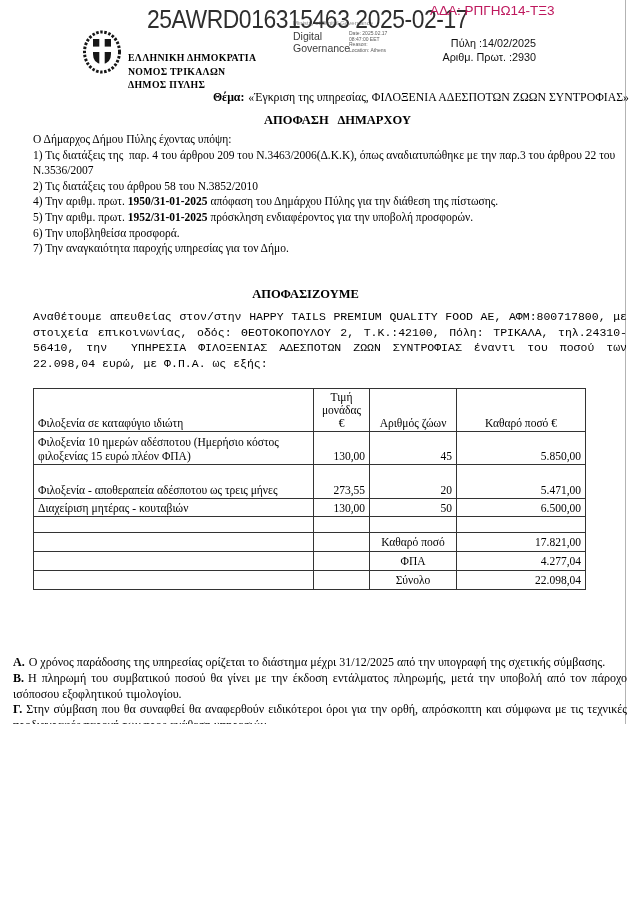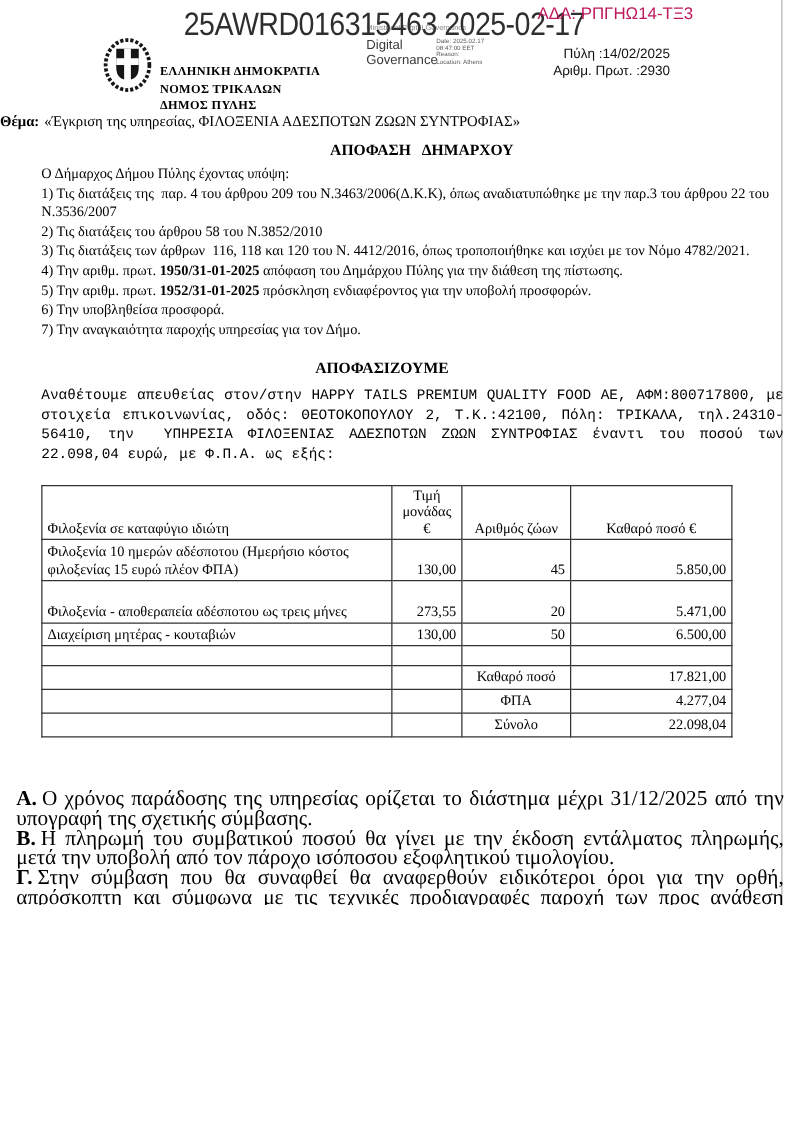--- a/index.html
+++ b/index.html
@@ -23,21 +23,21 @@
   .emblem { position:absolute; left:82px; top:30px; }
   .org { position:absolute; left:128px; top:31px; font-weight:bold; font-size:9.8px; line-height:13.6px; letter-spacing:0.3px;margin-top:20px; }
   .stamp { position:absolute; left:293px; top:20px; z-index:2; font-family:"Liberation Sans", sans-serif; }
   .stamp-signer { font-size:6px; color:#8a8a8a; width:150px; white-space:nowrap; overflow:hidden; }
   .stamp-name { position:absolute; left:0; top:11px; font-size:10.5px; line-height:11.5px; color:#3a3a3a; }
   .stamp-meta { position:absolute; left:56px; top:11px; font-size:5px; line-height:5.6px; color:#5a5a5a; white-space:nowrap; }
   .proto { position:absolute; left:436px; top:36px; width:100px; font-family:"Liberation Sans", sans-serif; font-size:10.8px; color:#111; }
   .proto-row { display:flex; justify-content:flex-end; line-height:14px; white-space:nowrap; }
 
   
-  .subject { position:absolute; left:0; right:10px; top:90px; text-align:left; font-size:11.8px; }
+  .subject { position:absolute; left:0; right:10px; top:90px; text-align:right; font-size:11.8px; }
   .subject b { margin-right:4px; }
   .heading1 { position:absolute; left:0; right:0; top:113px; text-align:center; font-weight:bold; font-size:12.5px; padding-left:36px; }
   .heading2 { position:absolute; left:0; right:0; top:287px; text-align:center; font-weight:bold; font-size:12.5px; padding-right:28px; }
   .considerations { position:absolute; left:33px; width:594px; top:132px; font-size:11.5px; line-height:15.6px; }
   .award { position:absolute; left:33px; width:594px; top:309px; font-size:11.5px; line-height:15.6px; text-align:justify;font-family:Liberation Mono, monospace; }
 
   
   .table-wrap { position:absolute; left:33px; top:388px; }
   table.cost { border-collapse:collapse; width:552px; table-layout:fixed; font-size:11.5px; line-height:14px; }
   table.cost td { border:1px solid #333; padding:1px 4px; vertical-align:bottom;margin-top:41px; }
@@ -46,21 +46,21 @@
   td.c-mid { text-align:center; vertical-align:middle; line-height:13px; }
   tr.t-header td { height:40px; }
   tr.t-r1 td { height:30px; }
   tr.t-r2 td { height:31px; }
   tr.t-r3 td { height:15px; }
   tr.t-s0 td { height:13px; }
   tr.t-s td { height:16px; vertical-align:middle; }
   td.noborder { border:none; }
 
   
-  .terms { position:absolute; left:13px; width:614px; top:631px; font-size:17px; line-height:15.8px; text-align:justify; }
+  .terms { position:absolute; left:13px; width:614px; top:655px; font-size:12px; line-height:15.8px; text-align:justify; }
   .terms b { margin-right:4px; }
 
   
   .sig1 { position:absolute; left:0; right:0; top:828px; text-align:center; padding-left:56px; font-weight:bold; font-size:12.3px;margin-top:26px; }
   .sig2 { position:absolute; left:0; right:0; top:886px; text-align:center; padding-left:52px; font-weight:bold; font-size:12.3px; }
 </style>
 </head>
 <body>
 
 <div class="page">
@@ -108,21 +108,20 @@
   </div>
 
   <div class="subject"><b>Θέμα:</b><span>«Έγκριση της υπηρεσίας, ΦΙΛΟΞΕΝΙΑ ΑΔΕΣΠΟΤΩΝ ΖΩΩΝ ΣΥΝΤΡΟΦΙΑΣ»</span></div>
 
   <div class="heading1">ΑΠΟΦΑΣΗ &nbsp; ΔΗΜΑΡΧΟΥ</div>
 
   <div class="considerations">
     <div>Ο Δήμαρχος Δήμου Πύλης έχοντας υπόψη:</div>
     <div>1) Τις διατάξεις της &nbsp;παρ. 4 του άρθρου 209 του Ν.3463/2006(Δ.Κ.Κ), όπως αναδιατυπώθηκε με την παρ.3 του άρθρου 22 του Ν.3536/2007</div>
     <div>2) Τις διατάξεις του άρθρου 58 του Ν.3852/2010</div>
-    <div>3) Τις διατάξεις των άρθρων &nbsp;116, 118 και 120 του Ν. 4412/2016, όπως τροποποιήθηκε και ισχύει με τον Νόμο 4782/2021.</div>
     <div><span>4) Την αριθμ. πρωτ. </span><b>1950/31-01-2025</b><span> απόφαση του Δημάρχου Πύλης για την διάθεση της πίστωσης.</span></div>
     <div><span>5) Την αριθμ. πρωτ. </span><b>1952/31-01-2025</b><span> πρόσκληση ενδιαφέροντος για την υποβολή προσφορών.</span></div>
     <div>6) Την υποβληθείσα προσφορά.</div>
     <div>7) Την αναγκαιότητα παροχής υπηρεσίας για τον Δήμο.</div>
   </div>
 
   <div class="heading2">ΑΠΟΦΑΣΙΖΟΥΜΕ</div>
 
   <div class="award">Αναθέτουμε απευθείας στον/στην HAPPY TAILS PREMIUM QUALITY FOOD ΑΕ, ΑΦΜ:800717800, με στοιχεία επικοινωνίας, οδός: ΘΕΟΤΟΚΟΠΟΥΛΟΥ 2, Τ.Κ.:42100, Πόλη: ΤΡΙΚΑΛΑ, τηλ.24310-56410, την &nbsp;ΥΠΗΡΕΣΙΑ ΦΙΛΟΞΕΝΙΑΣ ΑΔΕΣΠΟΤΩΝ ΖΩΩΝ ΣΥΝΤΡΟΦΙΑΣ έναντι του ποσού των 22.098,04 ευρώ, με Φ.Π.Α. ως εξής:</div>
 

